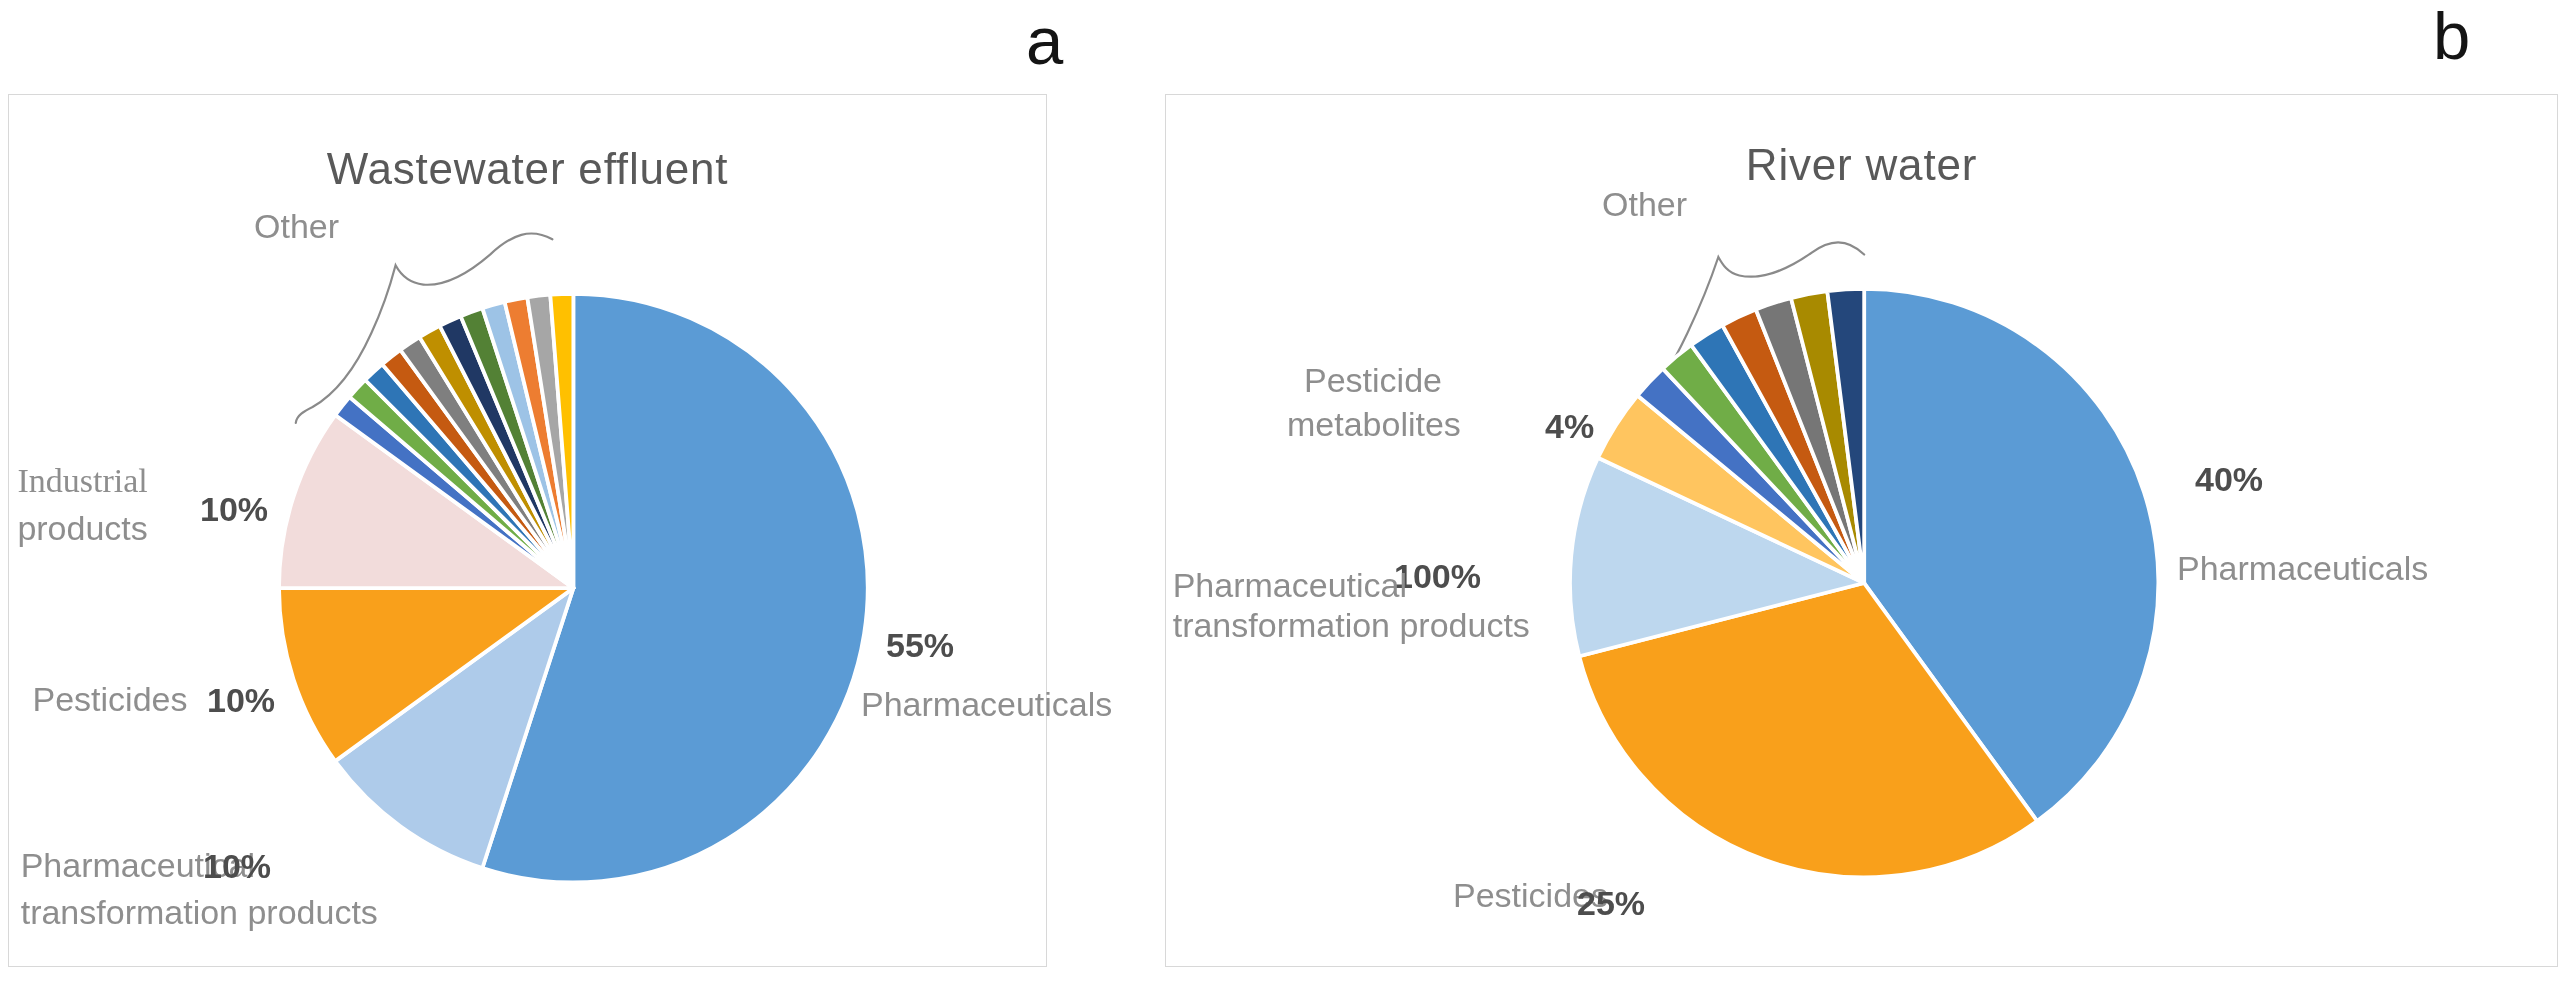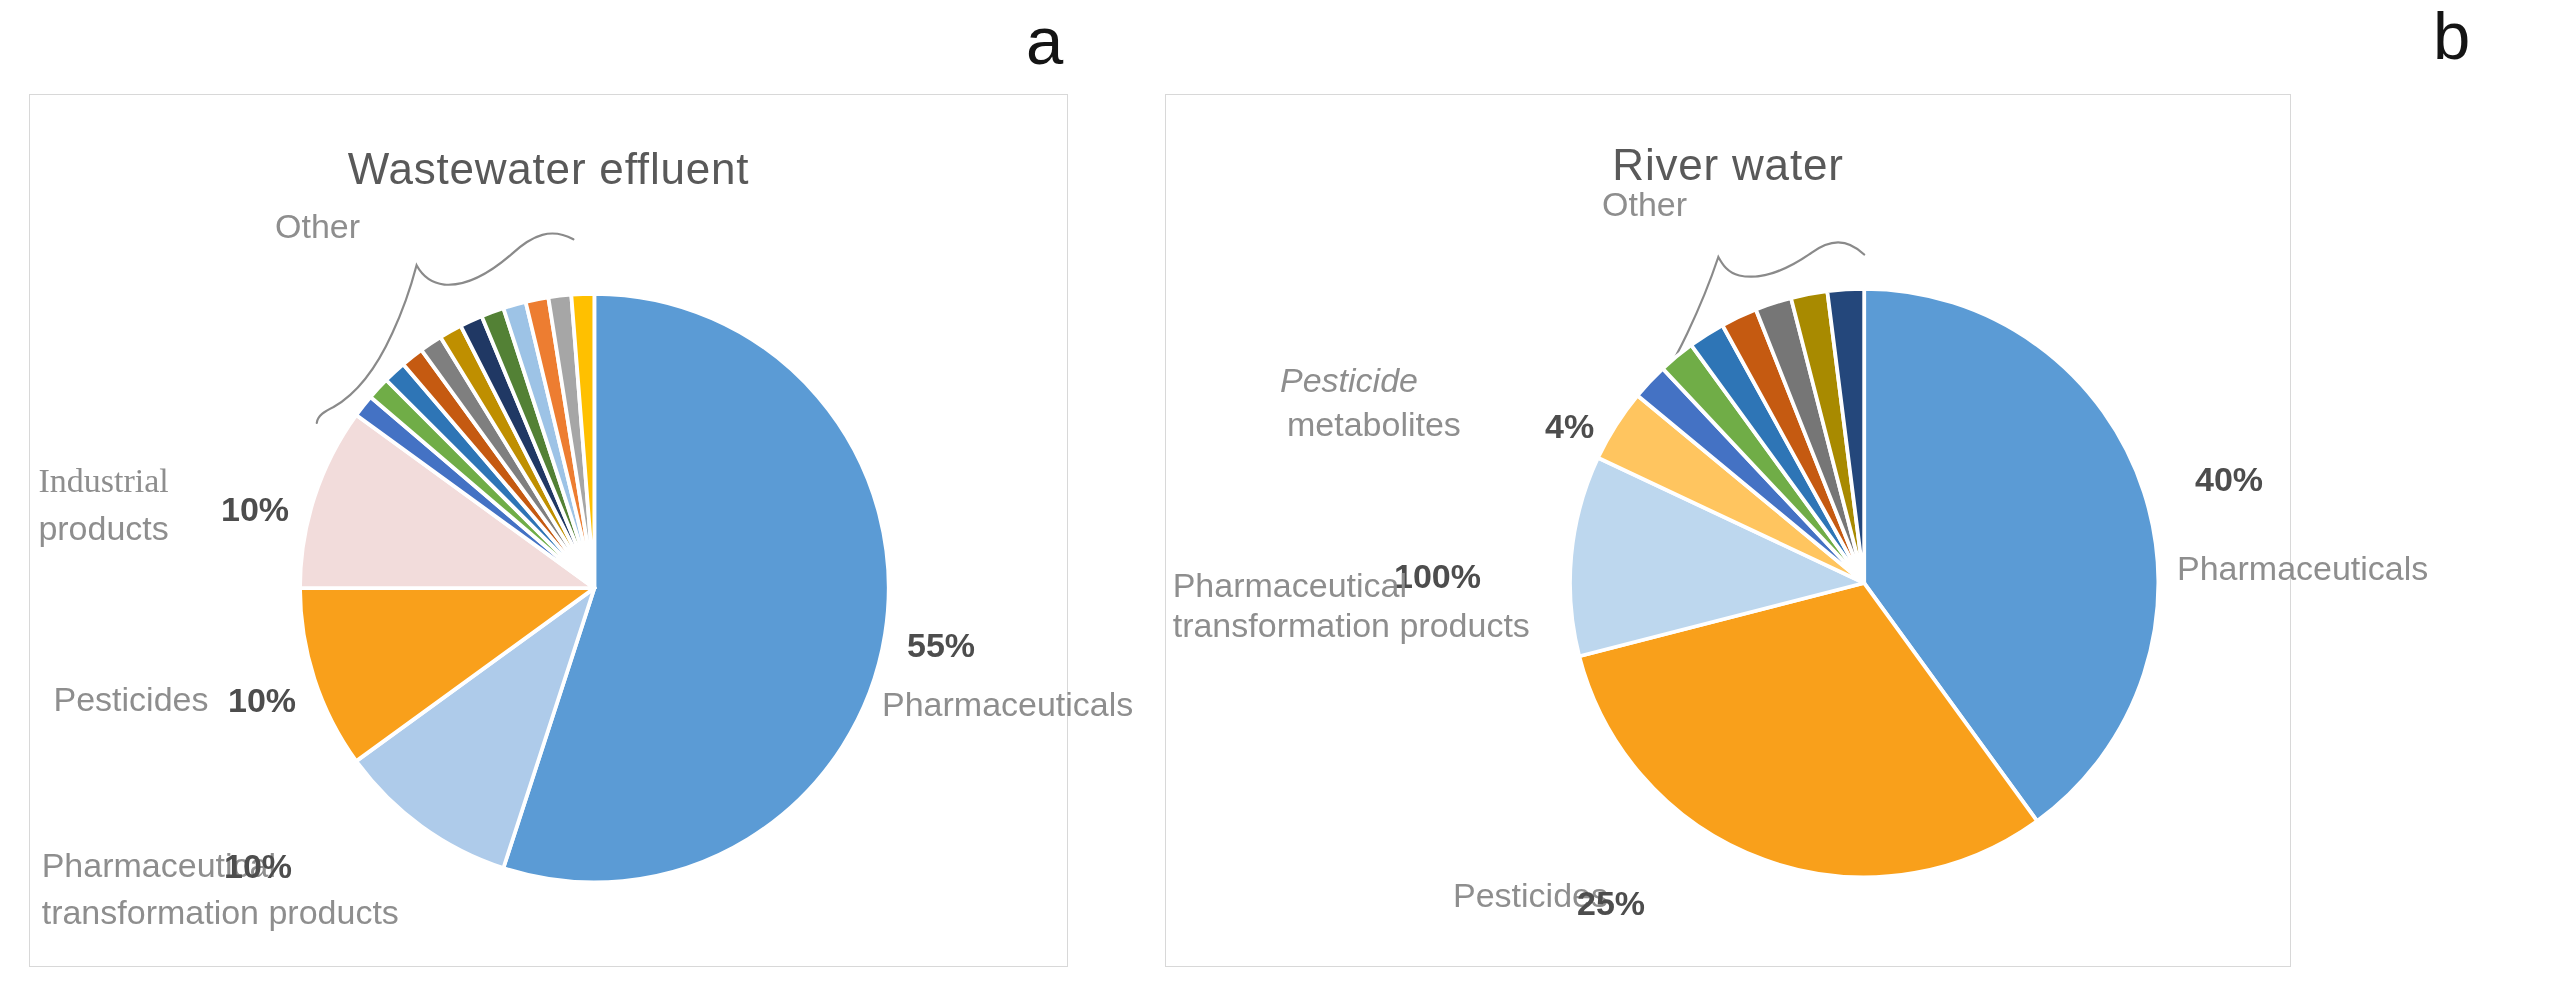--- a/index.html
+++ b/index.html
@@ -1,19 +1,19 @@
 <!DOCTYPE html>
 <html style="font-size:13.4px"><head>
 <meta charset="utf-8">
 <style>
   html,body{margin:0;padding:0;background:#ffffff;}
   body{width:2576px;height:988px;position:relative;font-family:"Liberation Sans",sans-serif;overflow:hidden;}
   .panel{position:absolute;top:94px;height:873px;background:#ffffff;border:1.7px solid #D8D8D8;box-sizing:border-box;}
-  #panel-a{left:29px;width:1039px;}
-  #panel-b{left:1165px;width:1126px;}
+  #panel-a{left:8px;width:1039px;}
+  #panel-b{left:1165px;width:1393px;}
   .panel svg{position:absolute;left:0;top:0;}
   .chart-title{position:absolute;left:0;top:49px;width:100%;text-align:center;font-size:44px;color:#595959;letter-spacing:0.8px;}
   #panel-b .chart-title{top:45px;}
   .lab{position:absolute;white-space:nowrap;font-size:34px;color:#8E8E8E;line-height:1.0;}
   .pct{position:absolute;white-space:nowrap;font-size:34px;color:#4D4D4D;font-weight:600;line-height:1.0;}
   .other-label{position:absolute;font-size:34px;color:#8E8E8E;line-height:1.0;}
   .panel-letter{position:absolute;top:1.7px;font-size:67px;font-weight:500;color:#141414;line-height:1.0;}
   #letter-a{left:1026px;top:6.7px;}
   #letter-b{left:2433px;top:1.7px;}
   .brace{fill:none;stroke:#8a8a8a;stroke-width:2.6px;stroke-linecap:round;}
@@ -24,21 +24,21 @@
   #a-ind-pct{left:191px;top:397px;}
   #a-pest{left:23.5px;top:587px;}
   #a-pest-pct{left:198px;top:588px;}
   #a-ptp-l1{left:11.7px;top:753px;}
   #a-ptp-pct{left:194px;top:754px;}
   #a-ptp-l2{left:11.7px;top:800px;}
   #a-pharma-pct{left:877px;top:533px;text-align:center;}
   #a-pharma{left:852px;top:592px;}
   
   #b-other{left:436px;top:92px;}
-  #b-pm-l1{left:114px;top:268px;font-style:italic;}
+  #b-pm-l1{left:138px;top:268px;}
   #b-pm-l2{left:121px;top:312px;}
   #b-pm-pct{left:379px;top:314px;}
   #b-ptp-pct{left:228px;top:464px;}
   #b-ptp-l1{left:6.7px;top:473px;}
   #b-ptp-l2{left:6.7px;top:513px;}
   #b-pest{left:287px;top:783px;}
   #b-pest-pct{left:411px;top:791px;}
   #b-pharma-pct{left:1001px;top:367px;margin-left:28px;}
   #b-pharma{left:1011px;top:456px;}
 </style>

